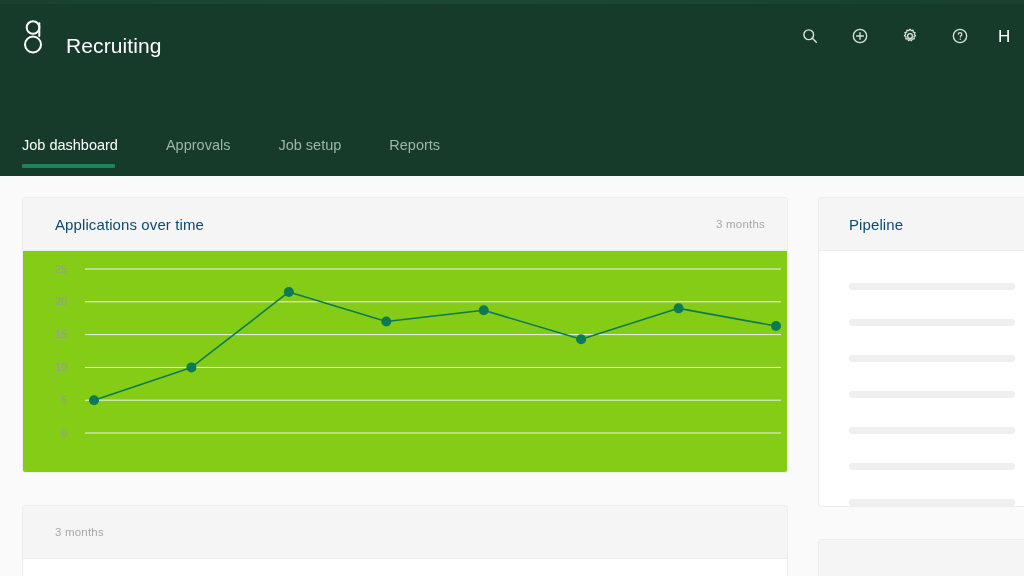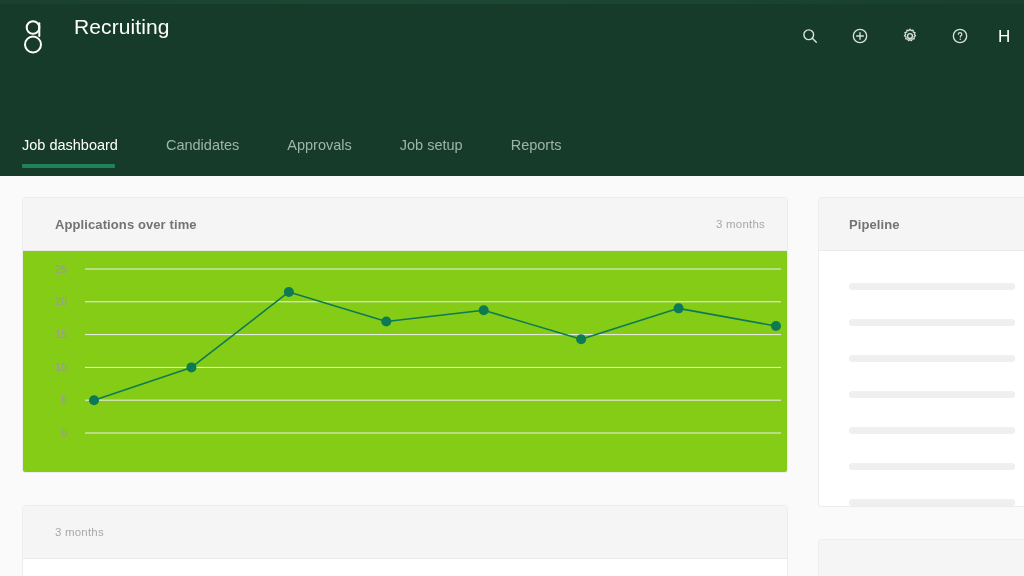--- a/index.html
+++ b/index.html
@@ -32,22 +32,22 @@
     height: 4px;
     background: linear-gradient(90deg, #1b4231 0%, #1e4a36 45%, #194030 100%);
     opacity: .85;
   }
 
   .brand {
     position: absolute;
     top: 16px;
     left: 20px;
     display: flex;
-    align-items: flex-start;
-    gap: 28px;
+    align-items: flex-end;
+    gap: 20px;
     height: 40px;
   }
   .brand-logo {
     width: 26px;
     height: 40px;
     display: block;
   }
   .brand-title {
     font-size: 21px;
     font-weight: 400;
@@ -139,23 +139,23 @@
   .card-head {
     height: 53px;
     background: #f5f5f5;
     border-bottom: 1px solid #ebebeb;
     display: flex;
     align-items: center;
     justify-content: space-between;
     padding: 0 22px 0 32px;
   }
   .card-title {
-    font-size: 13px;
-    font-weight: 700;
-    color: #737373;
+    font-size: 15px;
+    font-weight: 400;
+    color: #0c4a6e;
     letter-spacing: .1px;
   }
   .card-range {
     font-size: 11.5px;
     color: #a8a8a8;
     letter-spacing: .2px;
   }
 
   
   #card-applications {
@@ -254,23 +254,20 @@
         <circle cx="10.3" cy="13.6" r=".85" fill="currentColor"></circle>
       </svg>
     </span>
     <span class="avatar-initial">H</span>
   </div>
 
   <nav class="tabbar">
     <div class="tab active">
       <span>Job dashboard</span>
       <span class="tab-underline"></span>
-    </div>
-    <div class="tab">
-      <span>Candidates</span>
     </div>
     <div class="tab">
       <span>Approvals</span>
     </div>
     <div class="tab">
       <span>Job setup</span>
     </div>
     <div class="tab">
       <span>Reports</span>
     </div>

